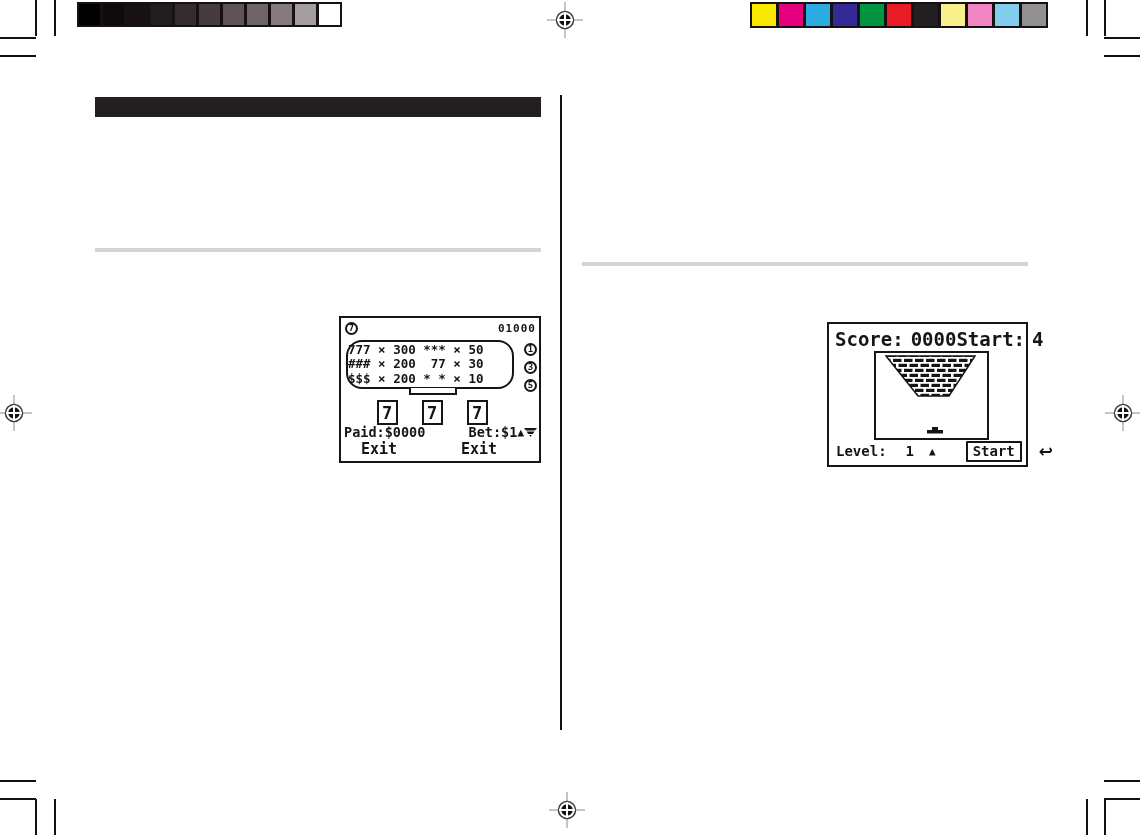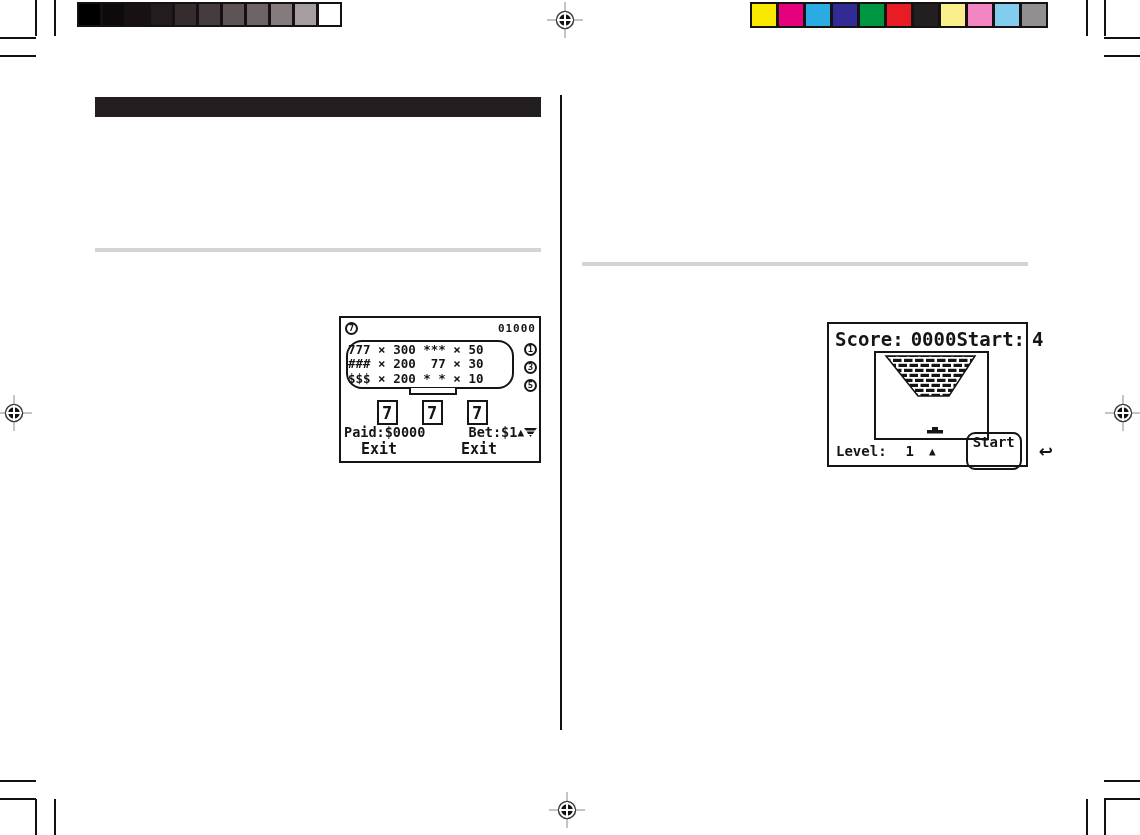--- a/index.html
+++ b/index.html
@@ -48,21 +48,21 @@
   .paidrow .grp{display:flex;align-items:center;gap:0;white-space:pre;}
   .softkeys{position:absolute;left:20px;right:42px;bottom:2px;height:20px;display:flex;
             justify-content:space-between;align-items:center;font-size:15px;}
   .up-arrow{font-size:11px;line-height:1;}
   
   .brick-top{position:absolute;left:6px;right:5px;top:4px;display:flex;justify-content:space-between;font-size:19px;}
   .brick-top .grp{display:flex;gap:7px;}
   .playfield{position:absolute;left:45px;top:27px;width:115px;height:89px;border:2px solid #151515;box-sizing:border-box;}
   .brick-bottom{position:absolute;left:7px;right:4px;bottom:3px;height:22px;display:flex;
                 align-items:center;gap:15px;font-size:14px;}
-  .start-btn{border:2px solid #151515;border-radius:9px;padding:0 5px 18px 5px;font-size:14px;line-height:16px;}
+  .start-btn{border:2px solid #151515;border-radius:1px;padding:0 5px 1px 5px;font-size:14px;line-height:16px;}
   .return-arrow{font-size:17px;line-height:1;margin-left:2px;font-family:"DejaVu Sans",sans-serif;}
 </style>
 </head>
 <body>
 
 <div class="page">
 
   <div class="mark" style="left:35px;top:0;width:2px;height:36px;"></div>
   <div class="mark" style="left:54px;top:0;width:2px;height:36px;"></div>
   <div class="mark" style="left:0;top:37px;width:36px;height:2px;"></div>

